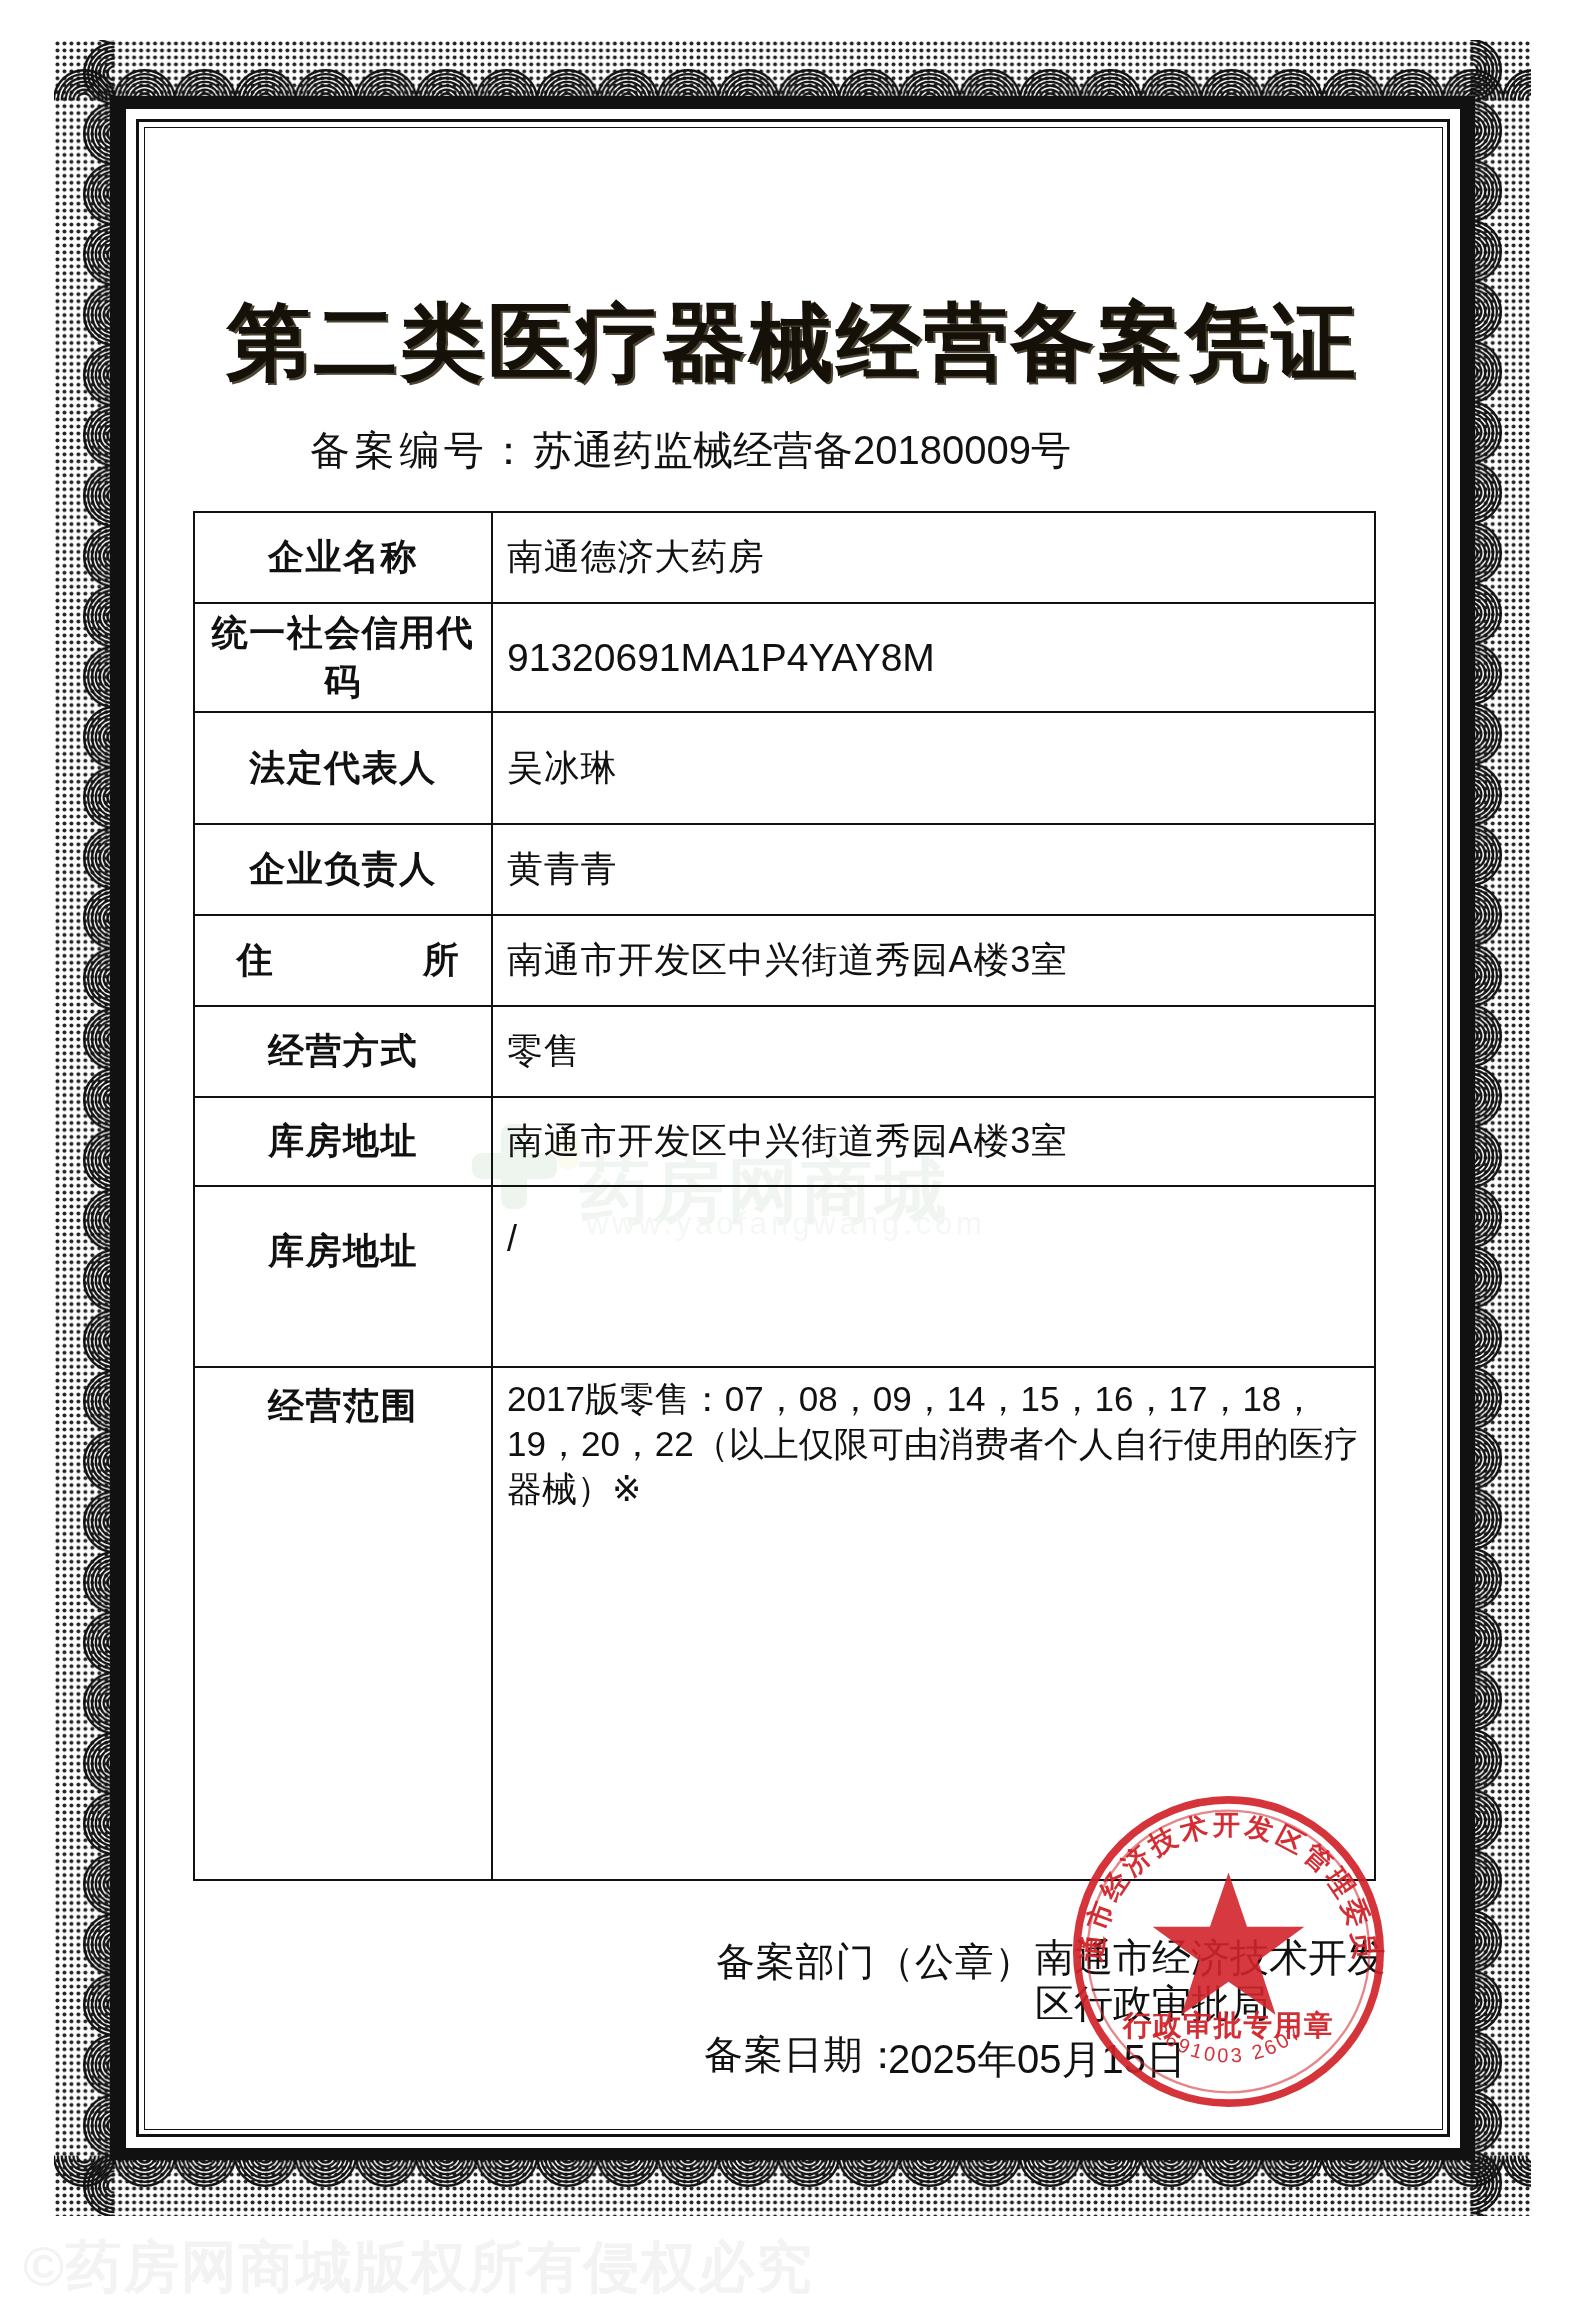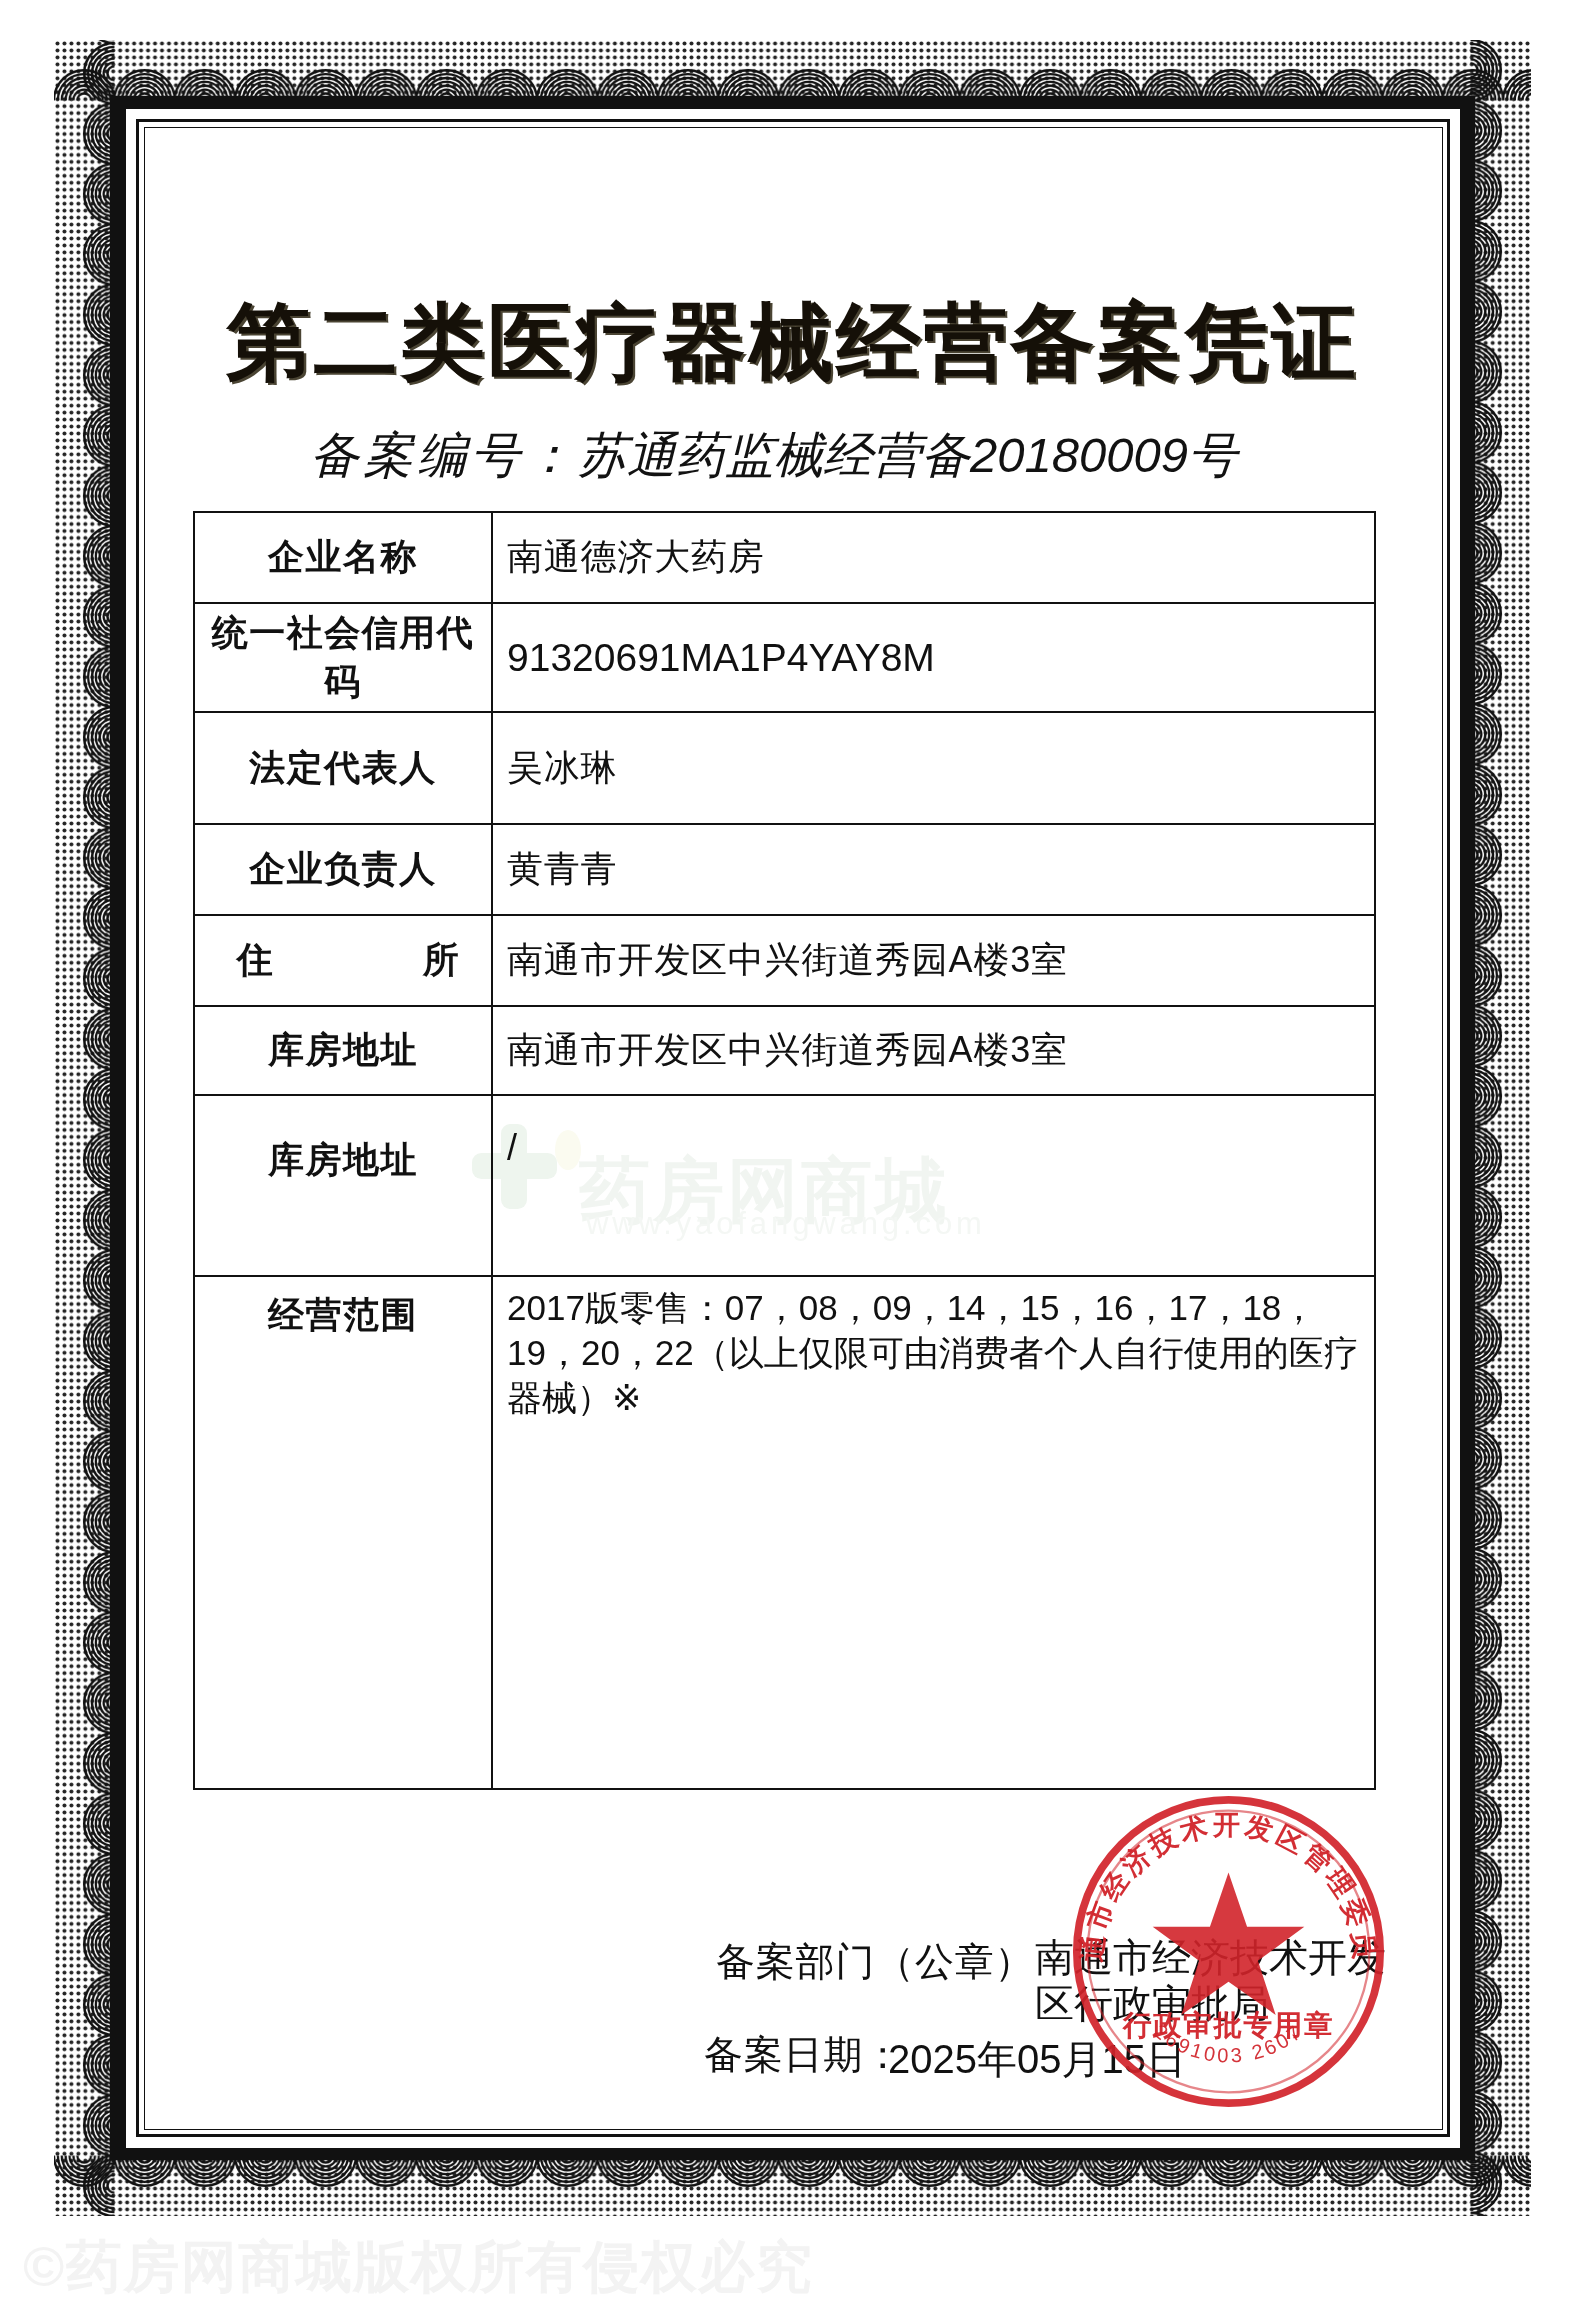--- a/index.html
+++ b/index.html
@@ -132,25 +132,24 @@
     letter-spacing: 3.1px;
     color: #151008;
     text-shadow: 2.3px 2.3px 0 #4a4433;
     white-space: nowrap;
   }
 
   .filing-line {
     position: absolute;
     left: 310px;
     top: 423px;
-    font-size: 49px;
+    font-size: 40px;
     color: #121212;
     white-space: nowrap;
     letter-spacing: 0.8px;
-    font-style: italic;
   }
   .filing-label { letter-spacing: 4.6px; }
   .filing-value { letter-spacing: 0px; }
 
   
   .cert-table {
     position: absolute;
     left: 193px;
     top: 511px;
     width: 1183px;
@@ -329,20 +328,24 @@
         <td class="value">吴冰琳</td>
       </tr>
       <tr style="height:91px;">
         <td class="label">企业负责人</td>
         <td class="value">黄青青</td>
       </tr>
       <tr style="height:91px;">
         <td class="label wide-space">住　　所</td>
         <td class="value">南通市开发区中兴街道秀园A楼3室</td>
       </tr>
+      <tr style="height:91px;">
+        <td class="label">经营方式</td>
+        <td class="value">零售</td>
+      </tr>
       <tr style="height:89px;">
         <td class="label">库房地址</td>
         <td class="value">南通市开发区中兴街道秀园A楼3室</td>
       </tr>
       <tr style="height:181px;">
         <td class="label" style="vertical-align:top; padding-top:40px;">库房地址</td>
         <td class="value" style="vertical-align:top; padding-top:31px;">/</td>
       </tr>
       <tr style="height:513px;">
         <td class="label" style="vertical-align:top; padding-top:14px;">经营范围</td>

